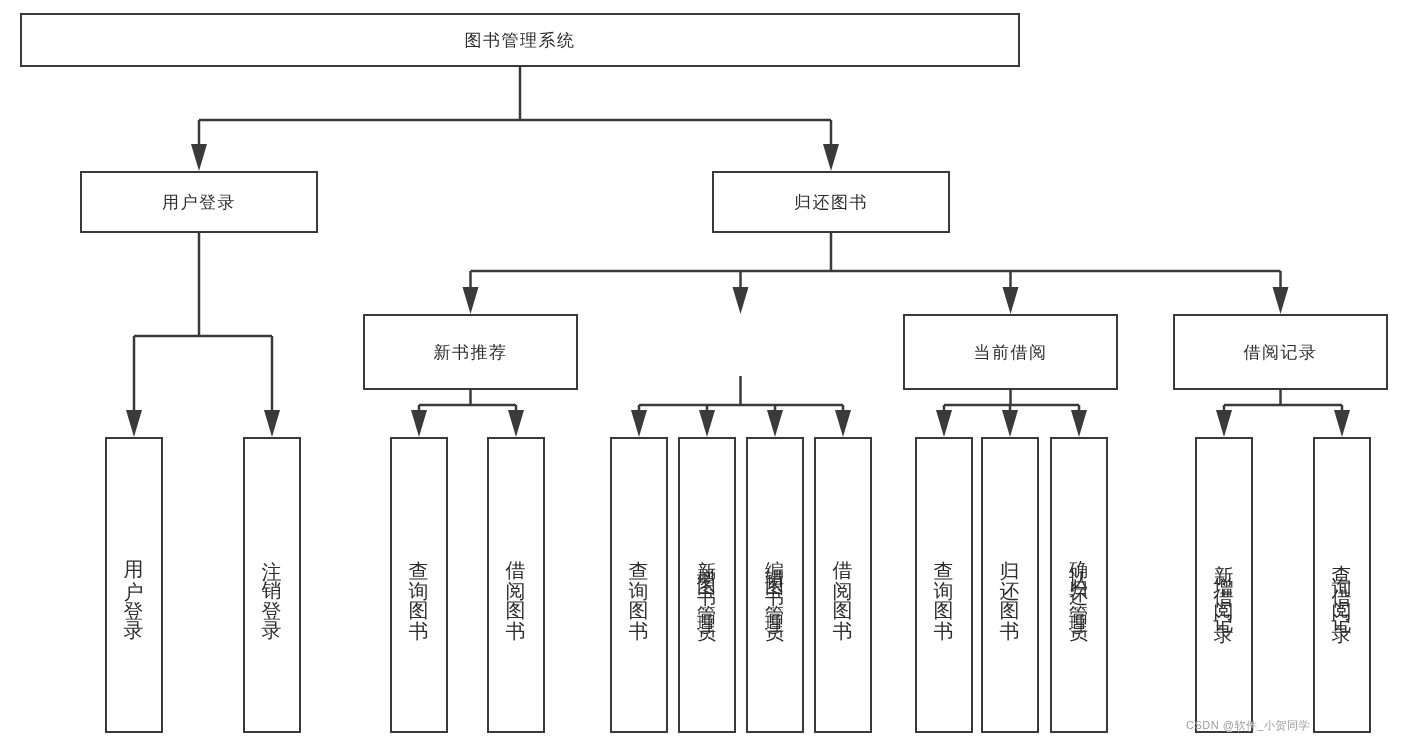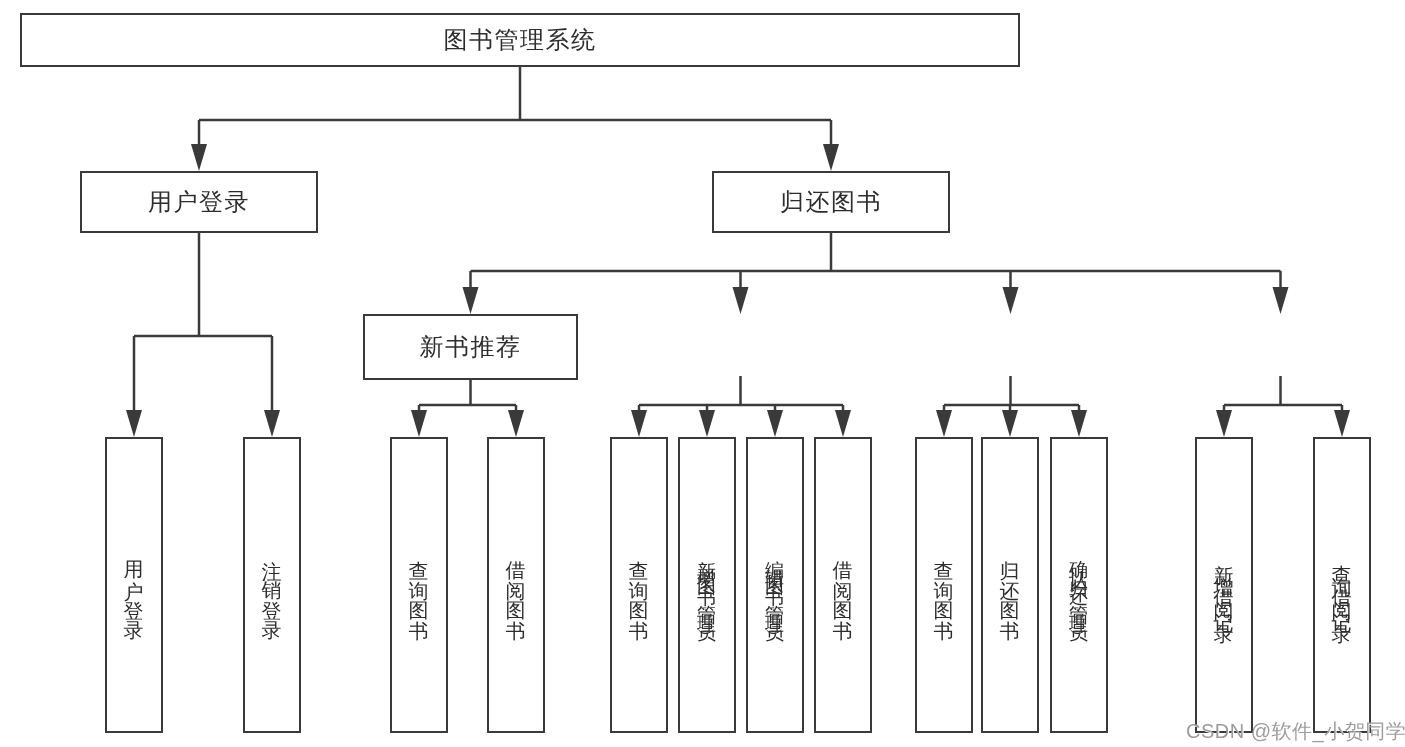--- a/index.html
+++ b/index.html
@@ -34,28 +34,28 @@
   .node {
     position: absolute;
     background: var(--background);
     border: 2px solid var(--border);
     display: flex;
     align-items: center;
     justify-content: center;
     z-index: 1;
   }
   .node .label {
-    font-size: 24px;
+    font-size: 17px;
     color: var(--text);
     letter-spacing: 1.5px;
     white-space: nowrap;
   }
   .node.root { left: 20px; top: 13px; width: 1000px; height: 54px; }
   .node.lvl2 { top: 171px; width: 238px; height: 62px; }
-  .node.lvl3 { top: 314px; width: 215px; height: 66px; }
+  .node.lvl3 { top: 314px; width: 215px; height: 76px; }
 
   .node.leaf {
     top: 437px;
     width: 58px;
     height: 296px;
   }
   .vlabel {
     writing-mode: vertical-rl;
     text-orientation: mixed;
     font-size: 20px;
@@ -64,21 +64,21 @@
     line-height: 1;
     white-space: nowrap;
   }
   .leaf.mid .vlabel  { letter-spacing: 12px; }
   .leaf.long .vlabel { font-size: 19px; letter-spacing: 9px; }
 
   .watermark {
     position: absolute;
     left: 1186px;
     top: 718px;
-    font-size: 20px;
+    font-size: 11px;
     color: var(--watermark);
     letter-spacing: 0.5px;
     z-index: 2;
     white-space: nowrap;
     text-shadow: 1px 1px 0 #ffffff;
   }
 </style>
 </head>
 <body>
 
@@ -153,20 +153,26 @@
   <div class="node lvl2" style="left:80px">
     <span class="label">用户登录</span>
   </div>
   <div class="node lvl2" style="left:712px">
     <span class="label">归还图书</span>
   </div>
 
   <div class="node lvl3" style="left:363px">
     <span class="label">新书推荐</span>
   </div>
+  <div class="node lvl3" style="left:903px">
+    <span class="label">当前借阅</span>
+  </div>
+  <div class="node lvl3" style="left:1173px">
+    <span class="label">借阅记录</span>
+  </div>
 
   <div class="node leaf short" style="left:105px">
     <span class="vlabel">用户登录</span>
   </div>
   <div class="node leaf short" style="left:243px">
     <span class="vlabel">注销登录</span>
   </div>
 
   <div class="node leaf short" style="left:390px">
     <span class="vlabel">查询图书</span>

